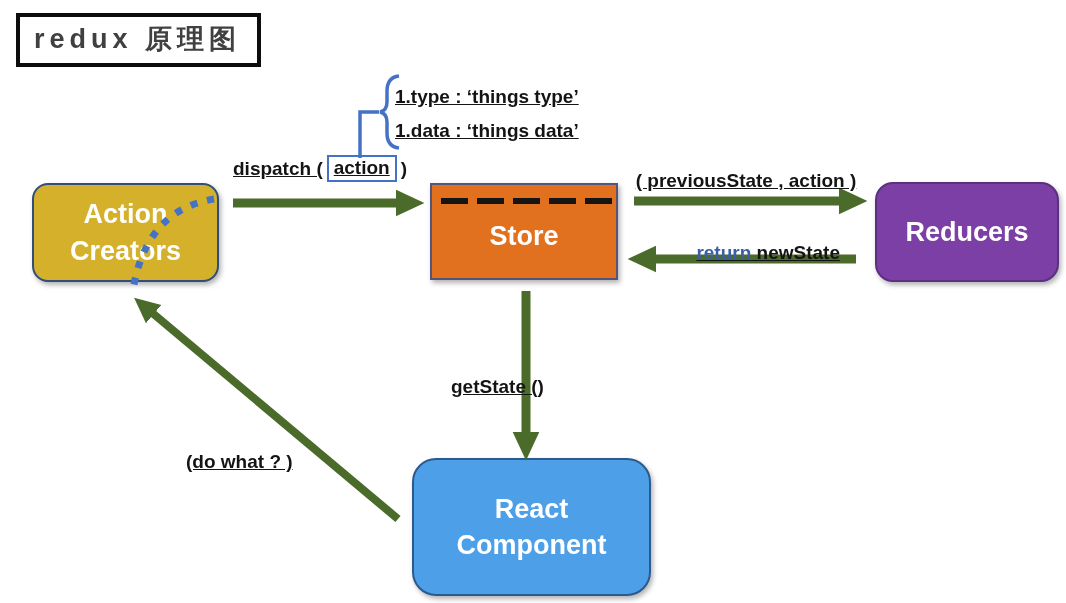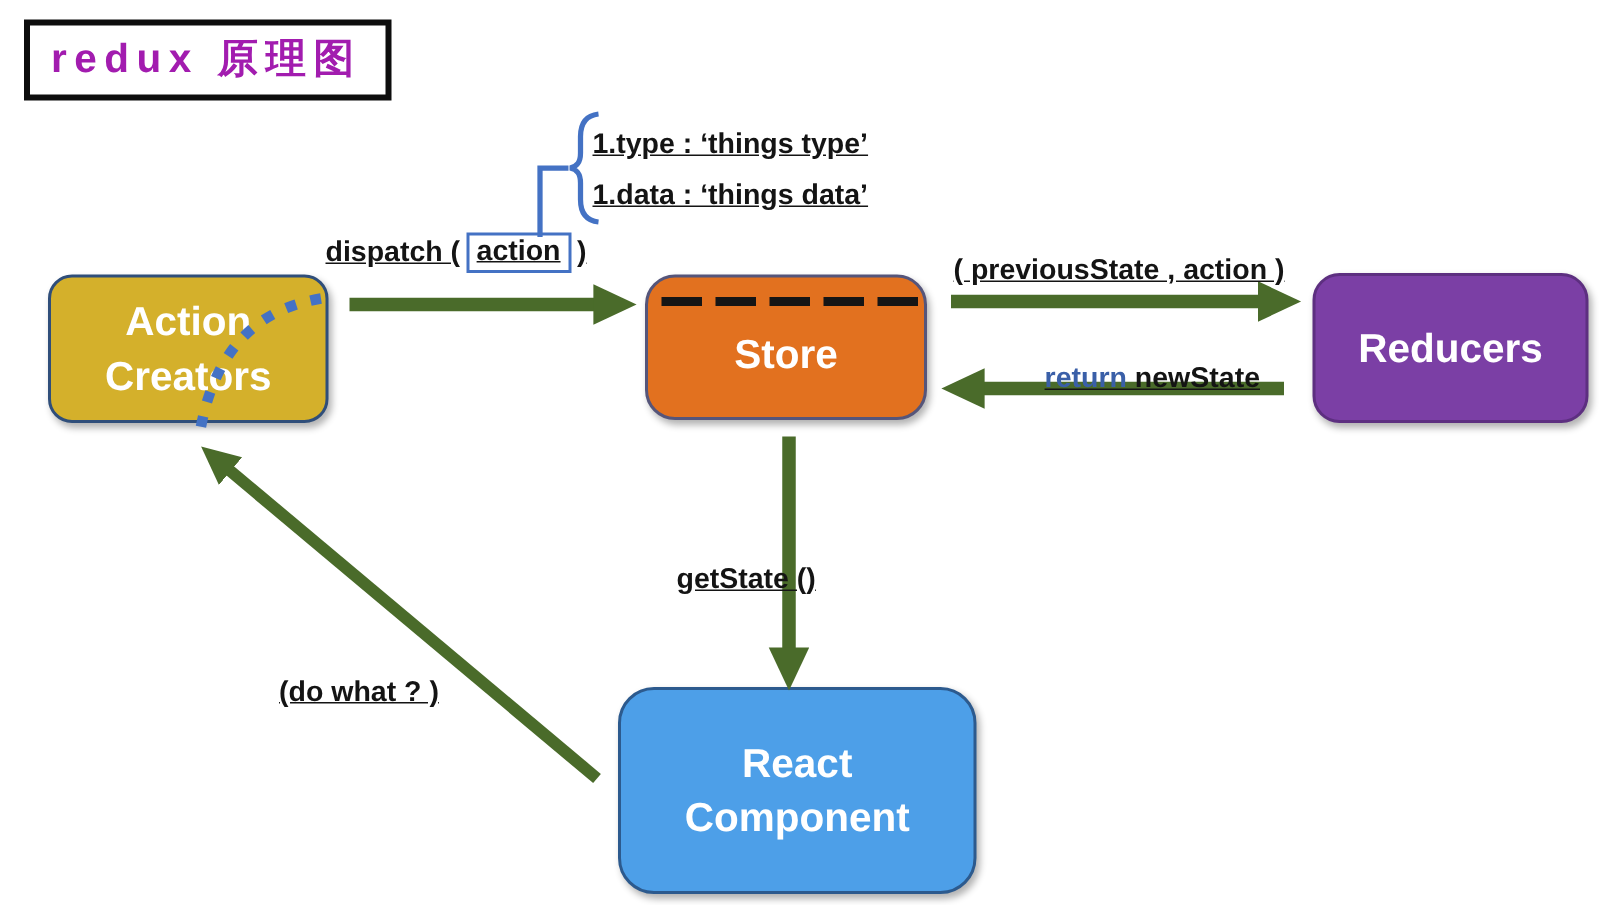--- a/index.html
+++ b/index.html
@@ -4,59 +4,59 @@
 <style>
   html,body{margin:0;padding:0;}
   body{
     width:1066px;height:603px;position:relative;background:#ffffff;
     font-family:"Liberation Sans", sans-serif;overflow:hidden;
   }
   
   .title-box{
     position:absolute;left:16px;top:13px;
     border:4px solid #0d0d0d;padding:4px 16px 6px 14px;
-    font-size:27px;font-weight:bold;letter-spacing:5px;color:#a21caf;
+    font-size:27px;font-weight:bold;letter-spacing:5px;color:#404040;
     background:#fff;
   }
   
   .node{
     position:absolute;display:flex;align-items:center;justify-content:center;
     color:#ffffff;font-weight:bold;font-size:27px;text-align:center;
     white-space:pre-line;line-height:1.35;
     box-shadow:2px 3px 5px rgba(0,0,0,0.30);
     z-index:1;
   }
   .node-action{
     left:32px;top:183px;width:183px;height:95px;
     background:var(--gold);border:2px solid var(--gold-border);border-radius:16px;
   }
   .node-store{
     left:430px;top:183px;width:188px;height:97px;
-    background:var(--orange);border:2px solid var(--orange-border);border-radius:20px;
+    background:var(--orange);border:2px solid var(--orange-border);border-radius:0;
     padding-top:10px;box-sizing:border-box;
   }
   .node-reducers{
     left:875px;top:182px;width:180px;height:96px;
     background:var(--purple);border:2px solid var(--purple-border);border-radius:18px;
   }
   .node-react{
     left:412px;top:458px;width:235px;height:134px;
     background:var(--blue);border:2px solid var(--blue-border);border-radius:24px;
   }
   
   svg.overlay{
     position:absolute;left:0;top:0;width:1066px;height:603px;
     z-index:2;pointer-events:none;
   }
   
   .lbl{
     position:absolute;font-weight:bold;font-size:19px;color:#141414;
     white-space:nowrap;z-index:3;text-decoration:underline;
   }
-  .lbl-dispatch{left:217px;top:155px;display:flex;align-items:center;}
+  .lbl-dispatch{left:233px;top:155px;display:flex;align-items:center;}
   .action-chip{
     display:inline-block;border:2px solid var(--steel-blue);
     padding:0 5px 1px 5px;margin:0 4px;color:#141414;
   }
   .lbl-payload1{left:395px;top:86px;}
   .lbl-payload2{left:395px;top:120px;}
   .lbl-prev{left:628px;top:159px;width:236px;text-align:center;margin-top:11px;}
   .lbl-return{left:660px;top:242px;width:180px;text-align:right;}
   .kw-return{color:var(--return-blue);}
   .lbl-getstate{left:415px;top:376px;margin-left:36px;}

